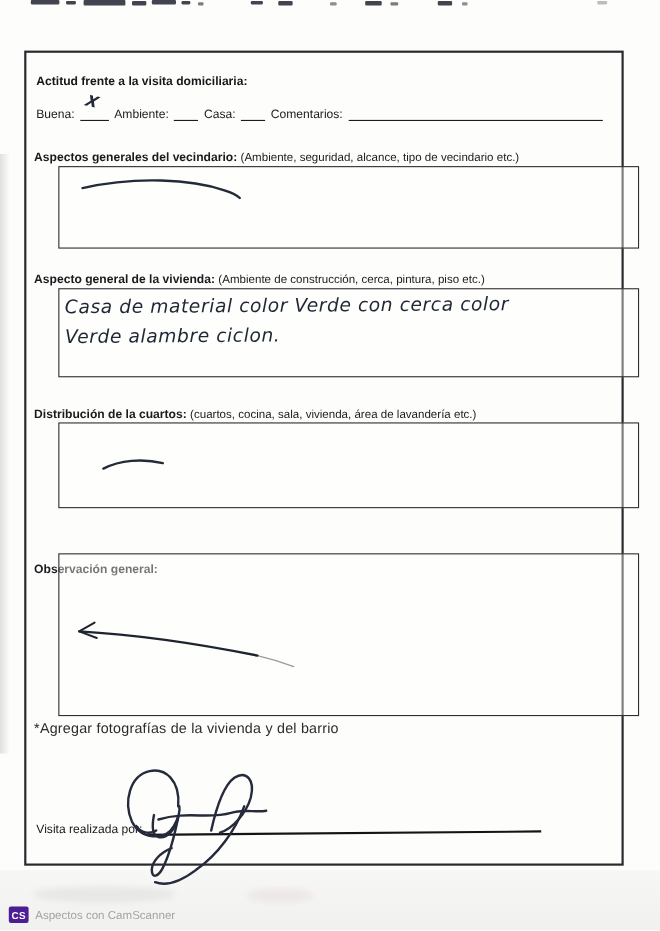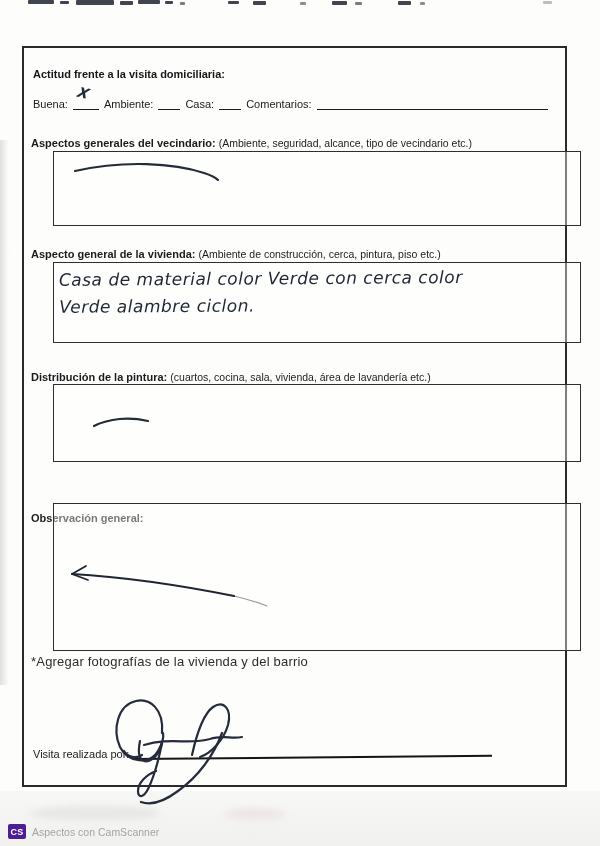--- a/index.html
+++ b/index.html
@@ -122,21 +122,21 @@
       <span class="hint">(Ambiente de construcción, cerca, pintura, piso etc.)</span>
     </div>
     <div class="fbox" style="top:214px;height:81px">
       <div class="handwriting">
         <span>Casa de material color Verde con cerca color</span>
         <span>Verde alambre ciclon.</span>
       </div>
     </div>
 
     <div class="label-line" style="top:323px">
-      <span class="ttl">Distribución de la pintura:</span>
+      <span class="ttl">Distribución de la cuartos:</span>
       <span class="hint">(cuartos, cocina, sala, vivienda, área de lavandería etc.)</span>
     </div>
     <div class="fbox" style="top:336px;height:78px">
       <svg class="stroke-svg" width="528" height="78">
         <path d="M40,41 C55,33.5 75,31.5 94,36" fill="none" stroke="#232a38" stroke-width="2.2" stroke-linecap="round"></path>
       </svg>
     </div>
 
     <div class="label-line" style="top:464px">
       <span class="ttl">Observación general:</span>

